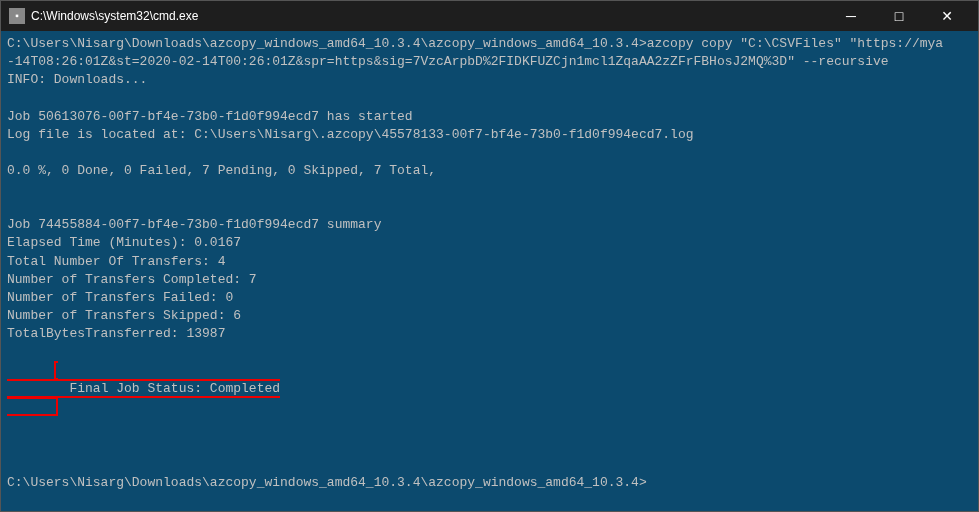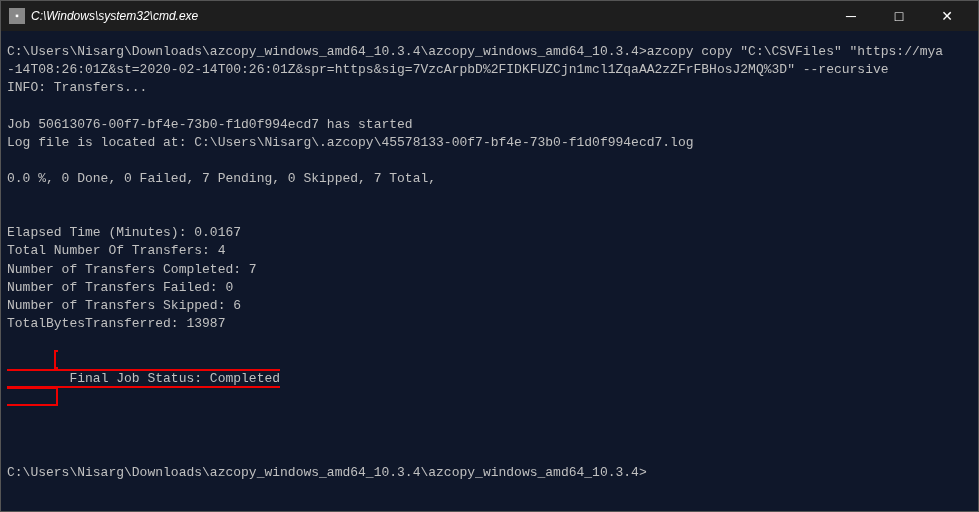--- a/index.html
+++ b/index.html
@@ -46,21 +46,20 @@
       align-items: center;
       justify-content: center;
       font-size: 10px;
       color: #fff;
     }
 
     .title-bar-text {
       color: #fff;
       font-size: 12px;
       font-family: 'Segoe UI', Arial, sans-serif;
-      font-style: italic;
     }
 
     .title-bar-controls {
       display: flex;
       gap: 2px;
     }
 
     .title-bar-btn {
       width: 46px;
       height: 30px;
@@ -69,23 +68,23 @@
       color: #fff;
       font-size: 14px;
       cursor: pointer;
       display: flex;
       align-items: center;
       justify-content: center;
       font-family: 'Segoe UI', Arial, sans-serif;
     }
 
     .terminal-body {
-      background: #0f172a;
+      background: #0c4a6e;
       flex: 1;
-      padding: 12px 6px;
+      padding: 4px 6px;
       overflow: hidden;
       color: #c0c0c0;
       line-height: 1.4;
     }
 
     .line {
       white-space: pre-wrap;
       word-break: break-all;
     }
 
@@ -115,28 +114,29 @@
     <div class="title-bar-controls">
       <button class="title-bar-btn minimize">─</button>
       <button class="title-bar-btn maximize">□</button>
       <button class="title-bar-btn close">✕</button>
     </div>
   </div>
 
   <div class="terminal-body">
     <div class="line">C:\Users\Nisarg\Downloads\azcopy_windows_amd64_10.3.4\azcopy_windows_amd64_10.3.4&gt;azcopy copy "C:\CSVFiles" "https://mya</div>
     <div class="line">-14T08:26:01Z&amp;st=2020-02-14T00:26:01Z&amp;spr=https&amp;sig=7VzcArpbD%2FIDKFUZCjn1mcl1ZqaAA2zZFrFBHosJ2MQ%3D" --recursive</div>
-    <div class="line">INFO: Transfers...</div>
+    <div class="line">INFO: Downloads...</div>
     <div class="empty-line"></div>
     <div class="line">Job 50613076-00f7-bf4e-73b0-f1d0f994ecd7 has started</div>
     <div class="line">Log file is located at: C:\Users\Nisarg\.azcopy\45578133-00f7-bf4e-73b0-f1d0f994ecd7.log</div>
     <div class="empty-line"></div>
     <div class="line">0.0 %, 0 Done, 0 Failed, 7 Pending, 0 Skipped, 7 Total,</div>
     <div class="empty-line"></div>
     <div class="empty-line"></div>
+    <div class="line">Job 74455884-00f7-bf4e-73b0-f1d0f994ecd7 summary</div>
     <div class="line">Elapsed Time (Minutes): 0.0167</div>
     <div class="line">Total Number Of Transfers: 4</div>
     <div class="line">Number of Transfers Completed: 7</div>
     <div class="line">Number of Transfers Failed: 0</div>
     <div class="line">Number of Transfers Skipped: 6</div>
     <div class="line">TotalBytesTransferred: 13987</div>
     <div class="line">
       <span class="red-box">
         <span>Final Job Status: Completed</span>
       </span>

